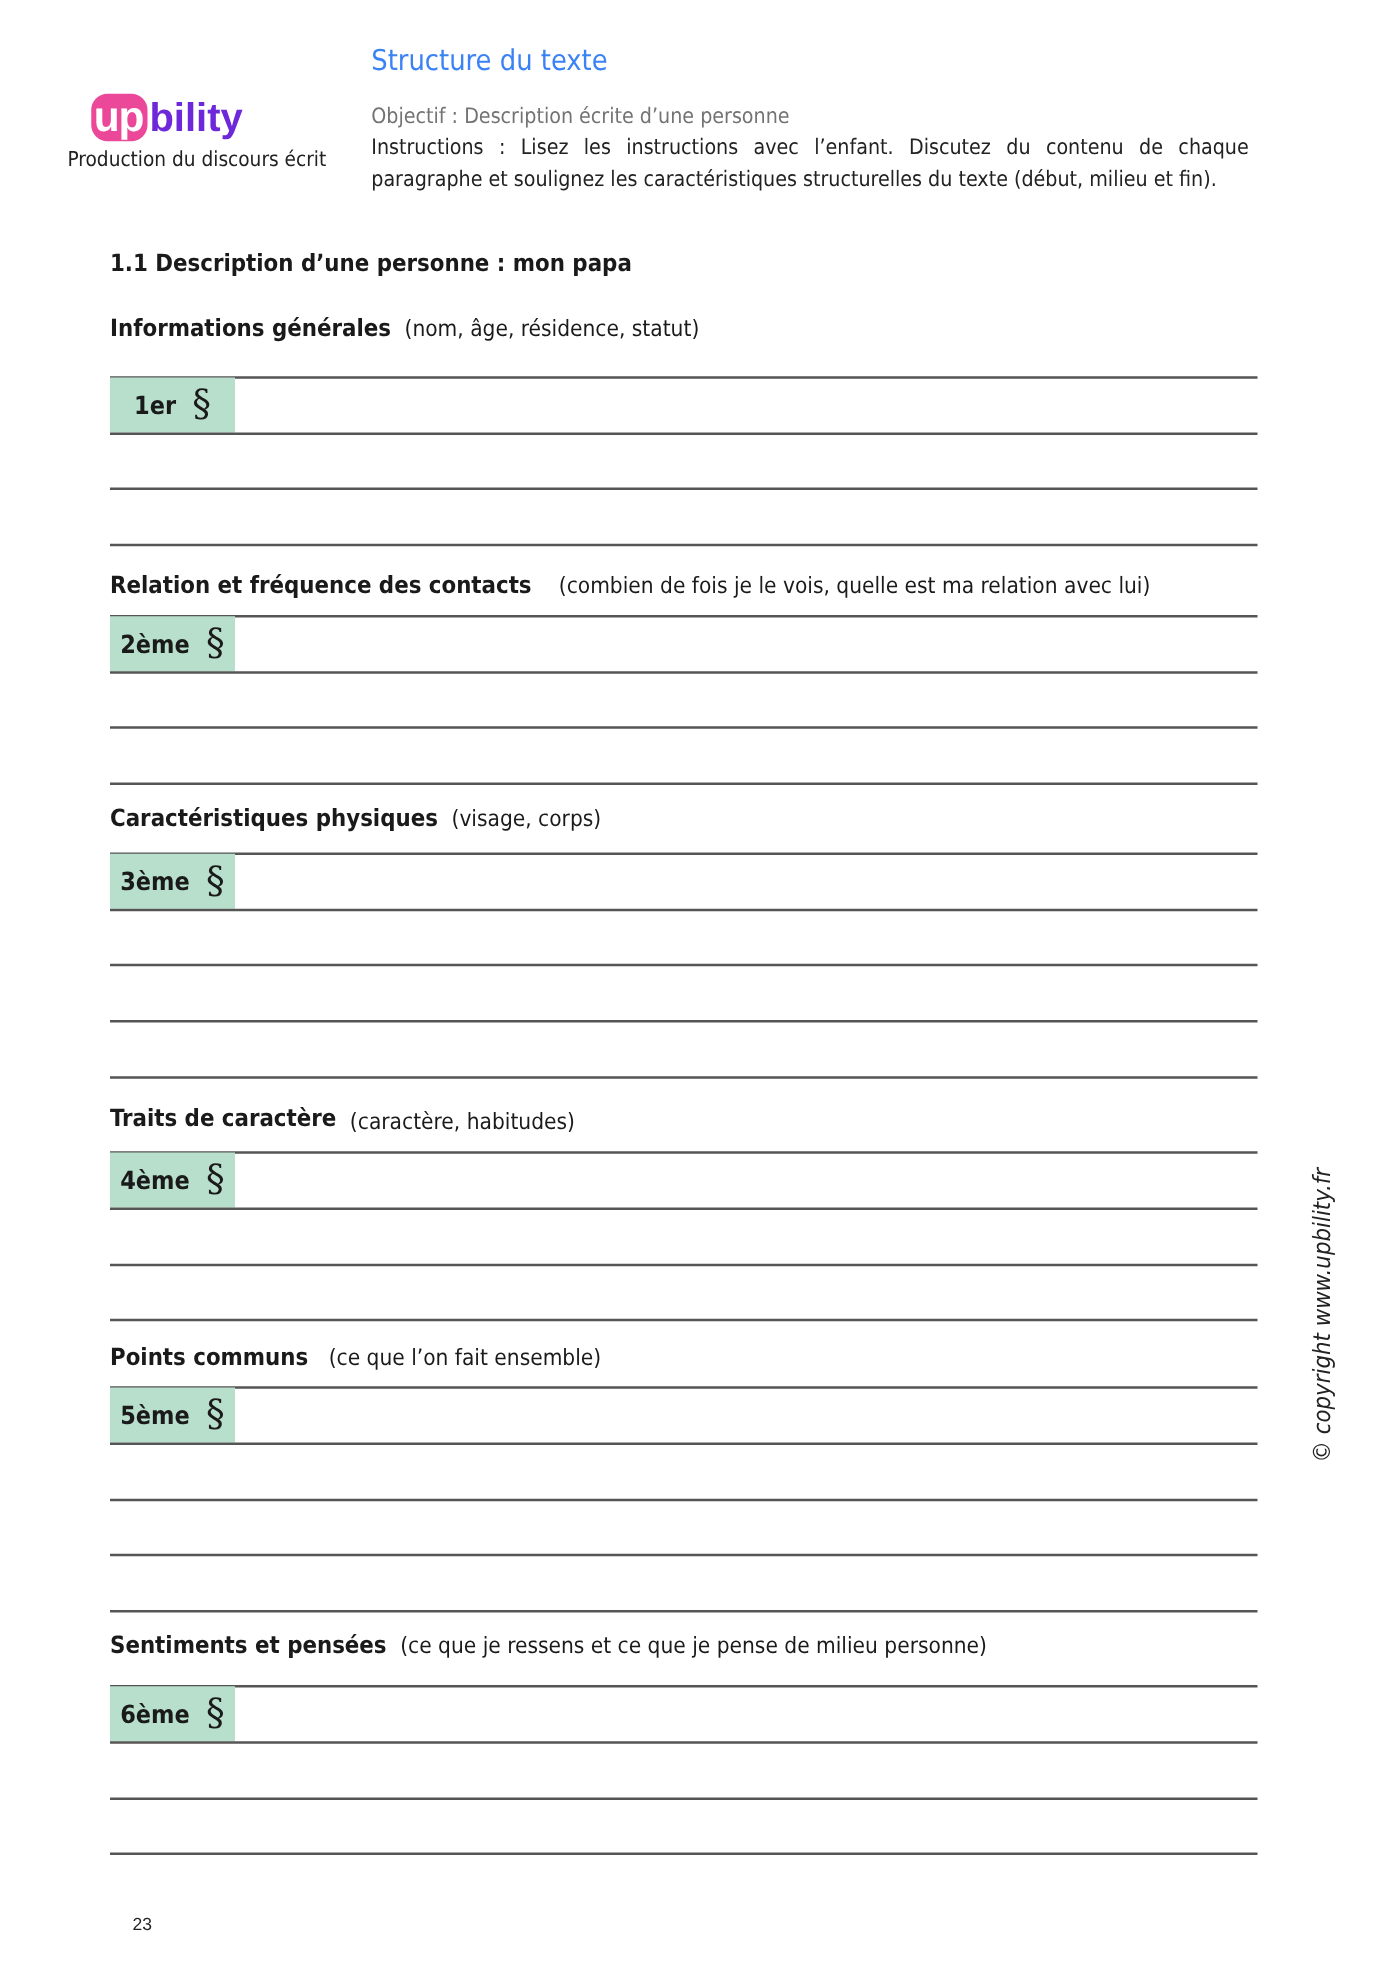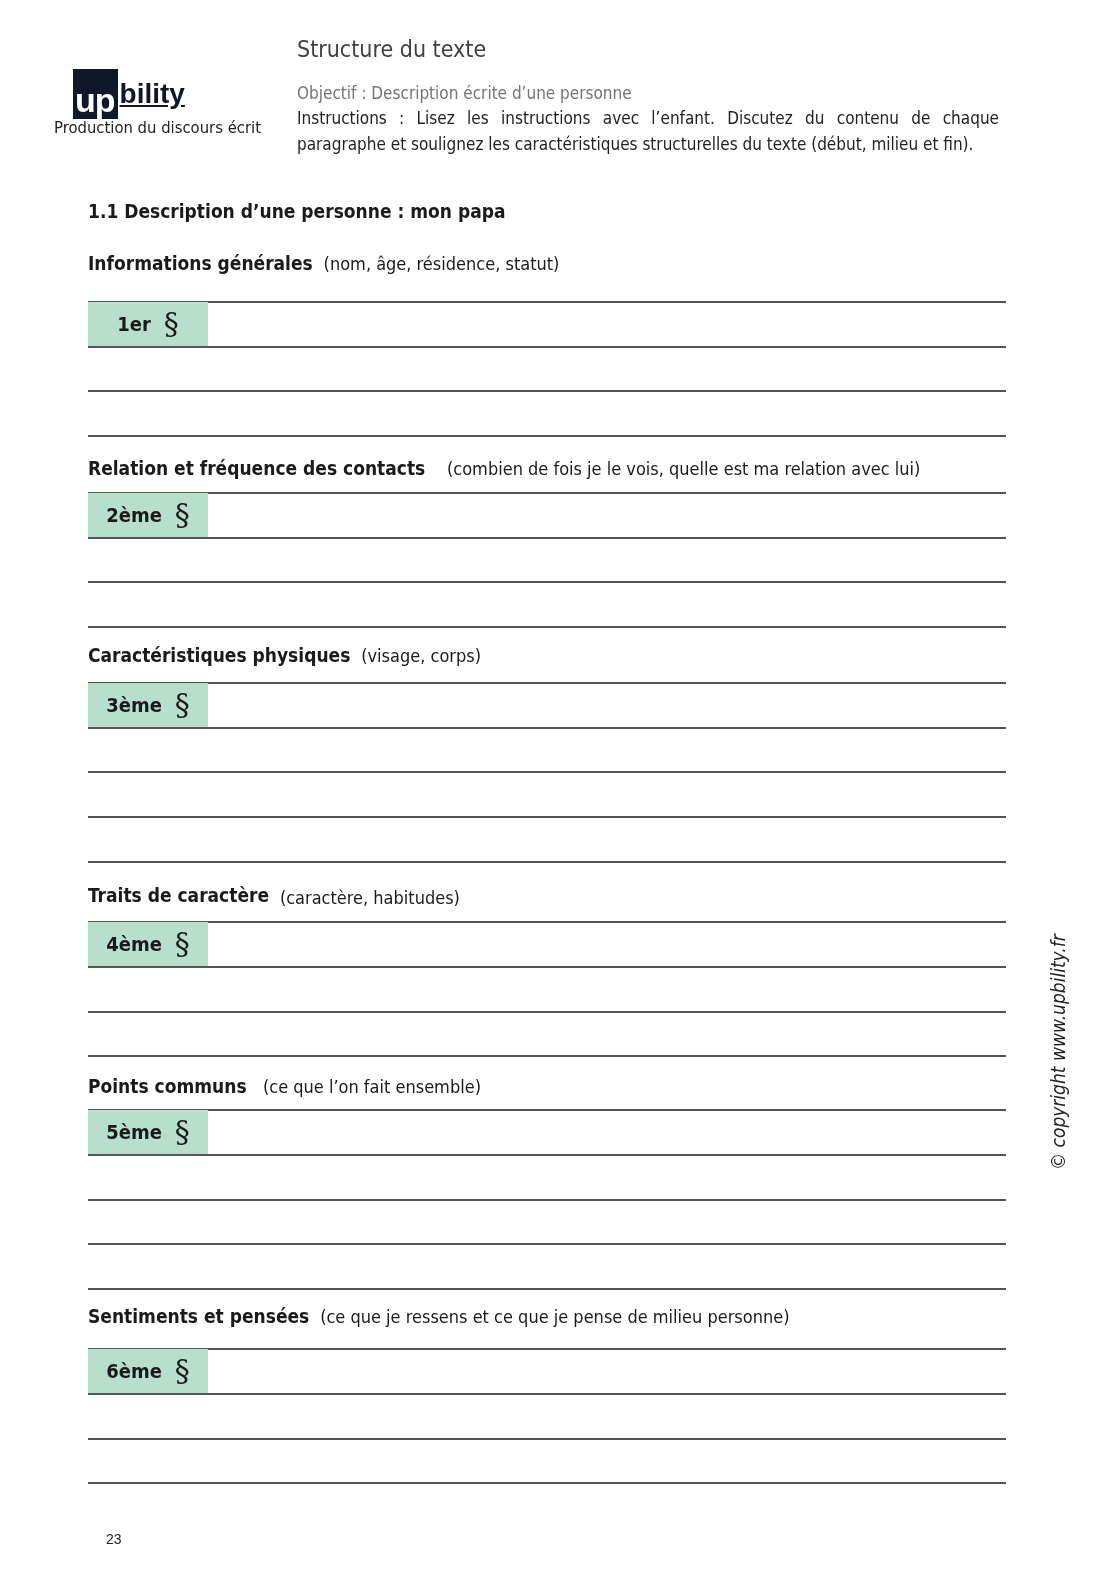--- a/index.html
+++ b/index.html
@@ -1,33 +1,33 @@
 <!DOCTYPE html>
 <html><head>
 <meta charset="utf-8">
 <style>
   html, body { margin:0; padding:0; background:#fff; }
   body { width:1117px; height:1579px; position:relative; overflow:hidden;
          font-family:"DejaVu Sans Condensed","DejaVu Sans", sans-serif; color:#1a1a1a; }
   .logo { position:absolute; left:73px; top:75px; height:38px; display:flex; align-items:center; }
-  .logo .up { background:#0f172a; color:#fff; font-weight:bold; font-size:34px; line-height:38px;
-              padding:12px 3px 0 2px; letter-spacing:-1px; font-family:"Liberation Sans", sans-serif; }
-  .logo .bility { color:#0f172a; font-weight:bold; font-size:28px; line-height:38px; letter-spacing:0px;
-                  font-family:"Liberation Sans", sans-serif; margin-left:2px;text-decoration:underline; }
+  .logo .up { background:#ec4899; color:#fff; font-weight:bold; font-size:34px; line-height:38px;
+              padding:0 3px 0 2px; letter-spacing:-1px; font-family:"Liberation Sans", sans-serif;border-radius:13px; }
+  .logo .bility { color:#6d28d9; font-weight:bold; font-size:32px; line-height:38px; letter-spacing:0px;
+                  font-family:"Liberation Sans", sans-serif; margin-left:2px; }
   .subtitle-logo { position:absolute; left:54px; top:118px; font-size:16.5px; color:#222; }
-  .title { position:absolute; left:297px; top:36px; font-size:23px; color:#404040; }
+  .title { position:absolute; left:297px; top:36px; font-size:23px; color:#3b82f6; }
   .objective { position:absolute; left:297px; top:80px; font-size:17px; line-height:26px; color:#737373; }
   .instructions { position:absolute; left:297px; top:105px; width:702px; font-size:17px; line-height:26px;
                   text-align:justify; color:#222; }
   .section-title { position:absolute; left:88px; top:200px; font-size:19px; font-weight:bold; color:#1a1a1a; }
   .heading { position:absolute; left:88px; font-size:19px; color:#1a1a1a; white-space:nowrap; }
   .heading b { font-weight:bold; }
   .heading .desc { font-weight:normal; font-size:18px; }
   .line { position:absolute; left:88px; width:918px; height:0; border-top:2px solid #555; }
-  .badge { position:absolute; left:88px; width:120px; height:44px; background:#b7dfcc;
+  .badge { position:absolute; left:88px; width:100px; height:44px; background:#b7dfcc;
            display:flex; align-items:center; justify-content:center; gap:13px; }
   .badge .num { font-weight:bold; font-size:20px; color:#1a1a1a; }
   .badge .sect { font-family:"DejaVu Serif", serif; font-size:30px; color:#1a1a1a; line-height:30px; }
   .copyright { position:absolute; left:1047px; top:1170px; transform-origin:left top; transform:rotate(-90deg);
                font-size:19px; font-style:italic; color:#222; white-space:nowrap; }
   .page-num { position:absolute; left:82px; top:1531px; font-size:14px; color:#222; font-family:"Liberation Sans", sans-serif;margin-left:24px; }
 </style>
 </head>
 <body>
 

